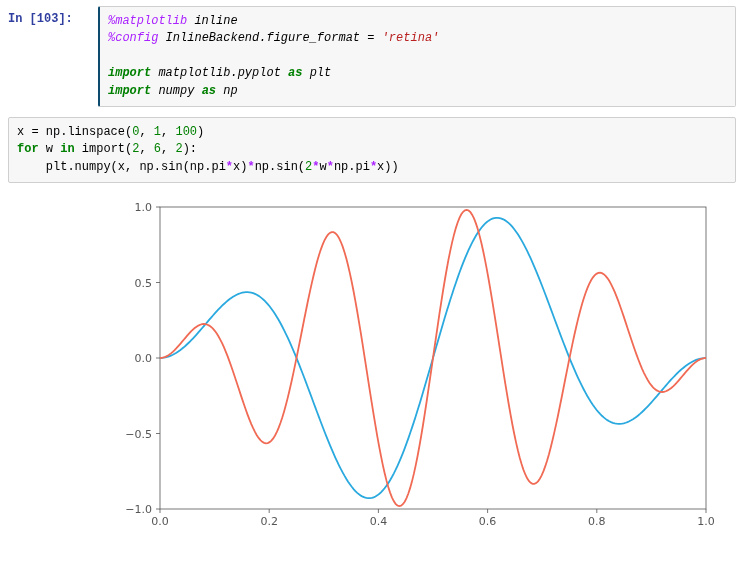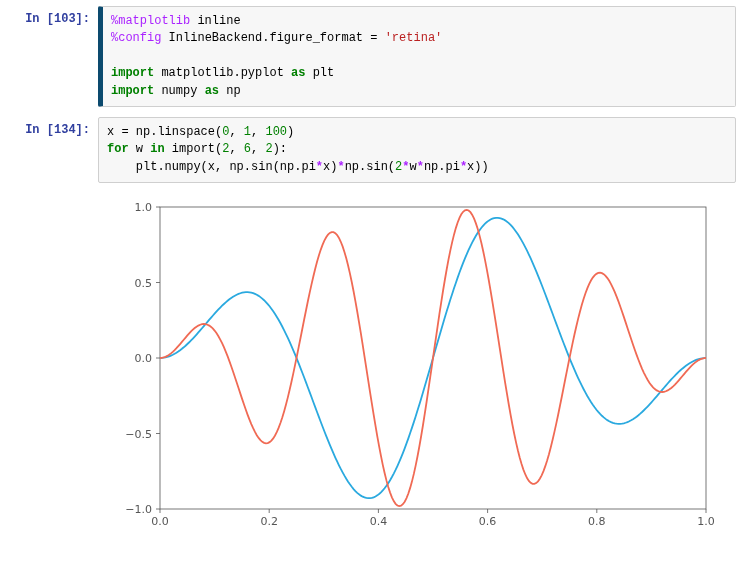--- a/index.html
+++ b/index.html
@@ -11,37 +11,38 @@
     background: #fff;
     width: 744px;
   }
   .cell {
     display: flex;
     margin-bottom: 10px;
   }
   .prompt {
     width: 90px;
     flex-shrink: 0;
-    text-align: right;
+    text-align: left;
     padding: 6px 8px 0 0;
     font-family: Menlo, Monaco, "Courier New", monospace;
     font-size: 12px;
     color: #303F9F;
     font-weight: bold;
   }
   .prompt .num { font-weight: bold; }
   .input-area {
     flex: 1;
     border: 1px solid #cfcfcf;
     border-radius: 2px;
     background: #f7f7f7;
     padding: 6px 8px;
   }
   .input-area.selected {
-    border-left: 5px solid #0c4a6e;
+    border-left: 2px solid #0c4a6e;
+    font-style: italic;
   }
   pre.code {
     margin: 0;
     font-family: Menlo, Monaco, "Courier New", monospace;
     font-size: 12px;
     line-height: 1.45;
     white-space: pre;
     color: #000;
   }
   
@@ -84,23 +85,20 @@
   <div class="input-area selected">
     <pre class="code" id="code-0"><span class="mg">%matplotlib</span><span> inline</span>
 <span class="mg">%config</span><span> InlineBackend.figure_format = </span><span class="st">'retina'</span>
 <span></span>
 <span class="kw">import</span><span> matplotlib.pyplot </span><span class="kw">as</span><span> plt</span>
 <span class="kw">import</span><span> numpy </span><span class="kw">as</span><span> np</span></pre>
   </div>
 </div>
 
 <div class="cell">
-  <div class="prompt">
-    <span>In [</span><span class="num">134</span><span>]:</span>
-  </div>
   <div class="input-area">
     <pre class="code" id="code-1"><span>x = np.linspace(</span><span class="nm">0</span><span>, </span><span class="nm">1</span><span>, </span><span class="nm">100</span><span>)</span>
 <span class="kw">for</span><span> w </span><span class="kw">in</span><span> import(</span><span class="nm">2</span><span>, </span><span class="nm">6</span><span>, </span><span class="nm">2</span><span>):</span>
 <span>    plt.numpy(x, np.sin(np.pi</span><span class="op">*</span><span>x)</span><span class="op">*</span><span>np.sin(</span><span class="nm">2</span><span class="op">*</span><span>w</span><span class="op">*</span><span>np.pi</span><span class="op">*</span><span>x))</span></pre>
   </div>
 </div>
 
 <div class="cell">
   <div class="prompt"></div>
   <div class="output-area">

